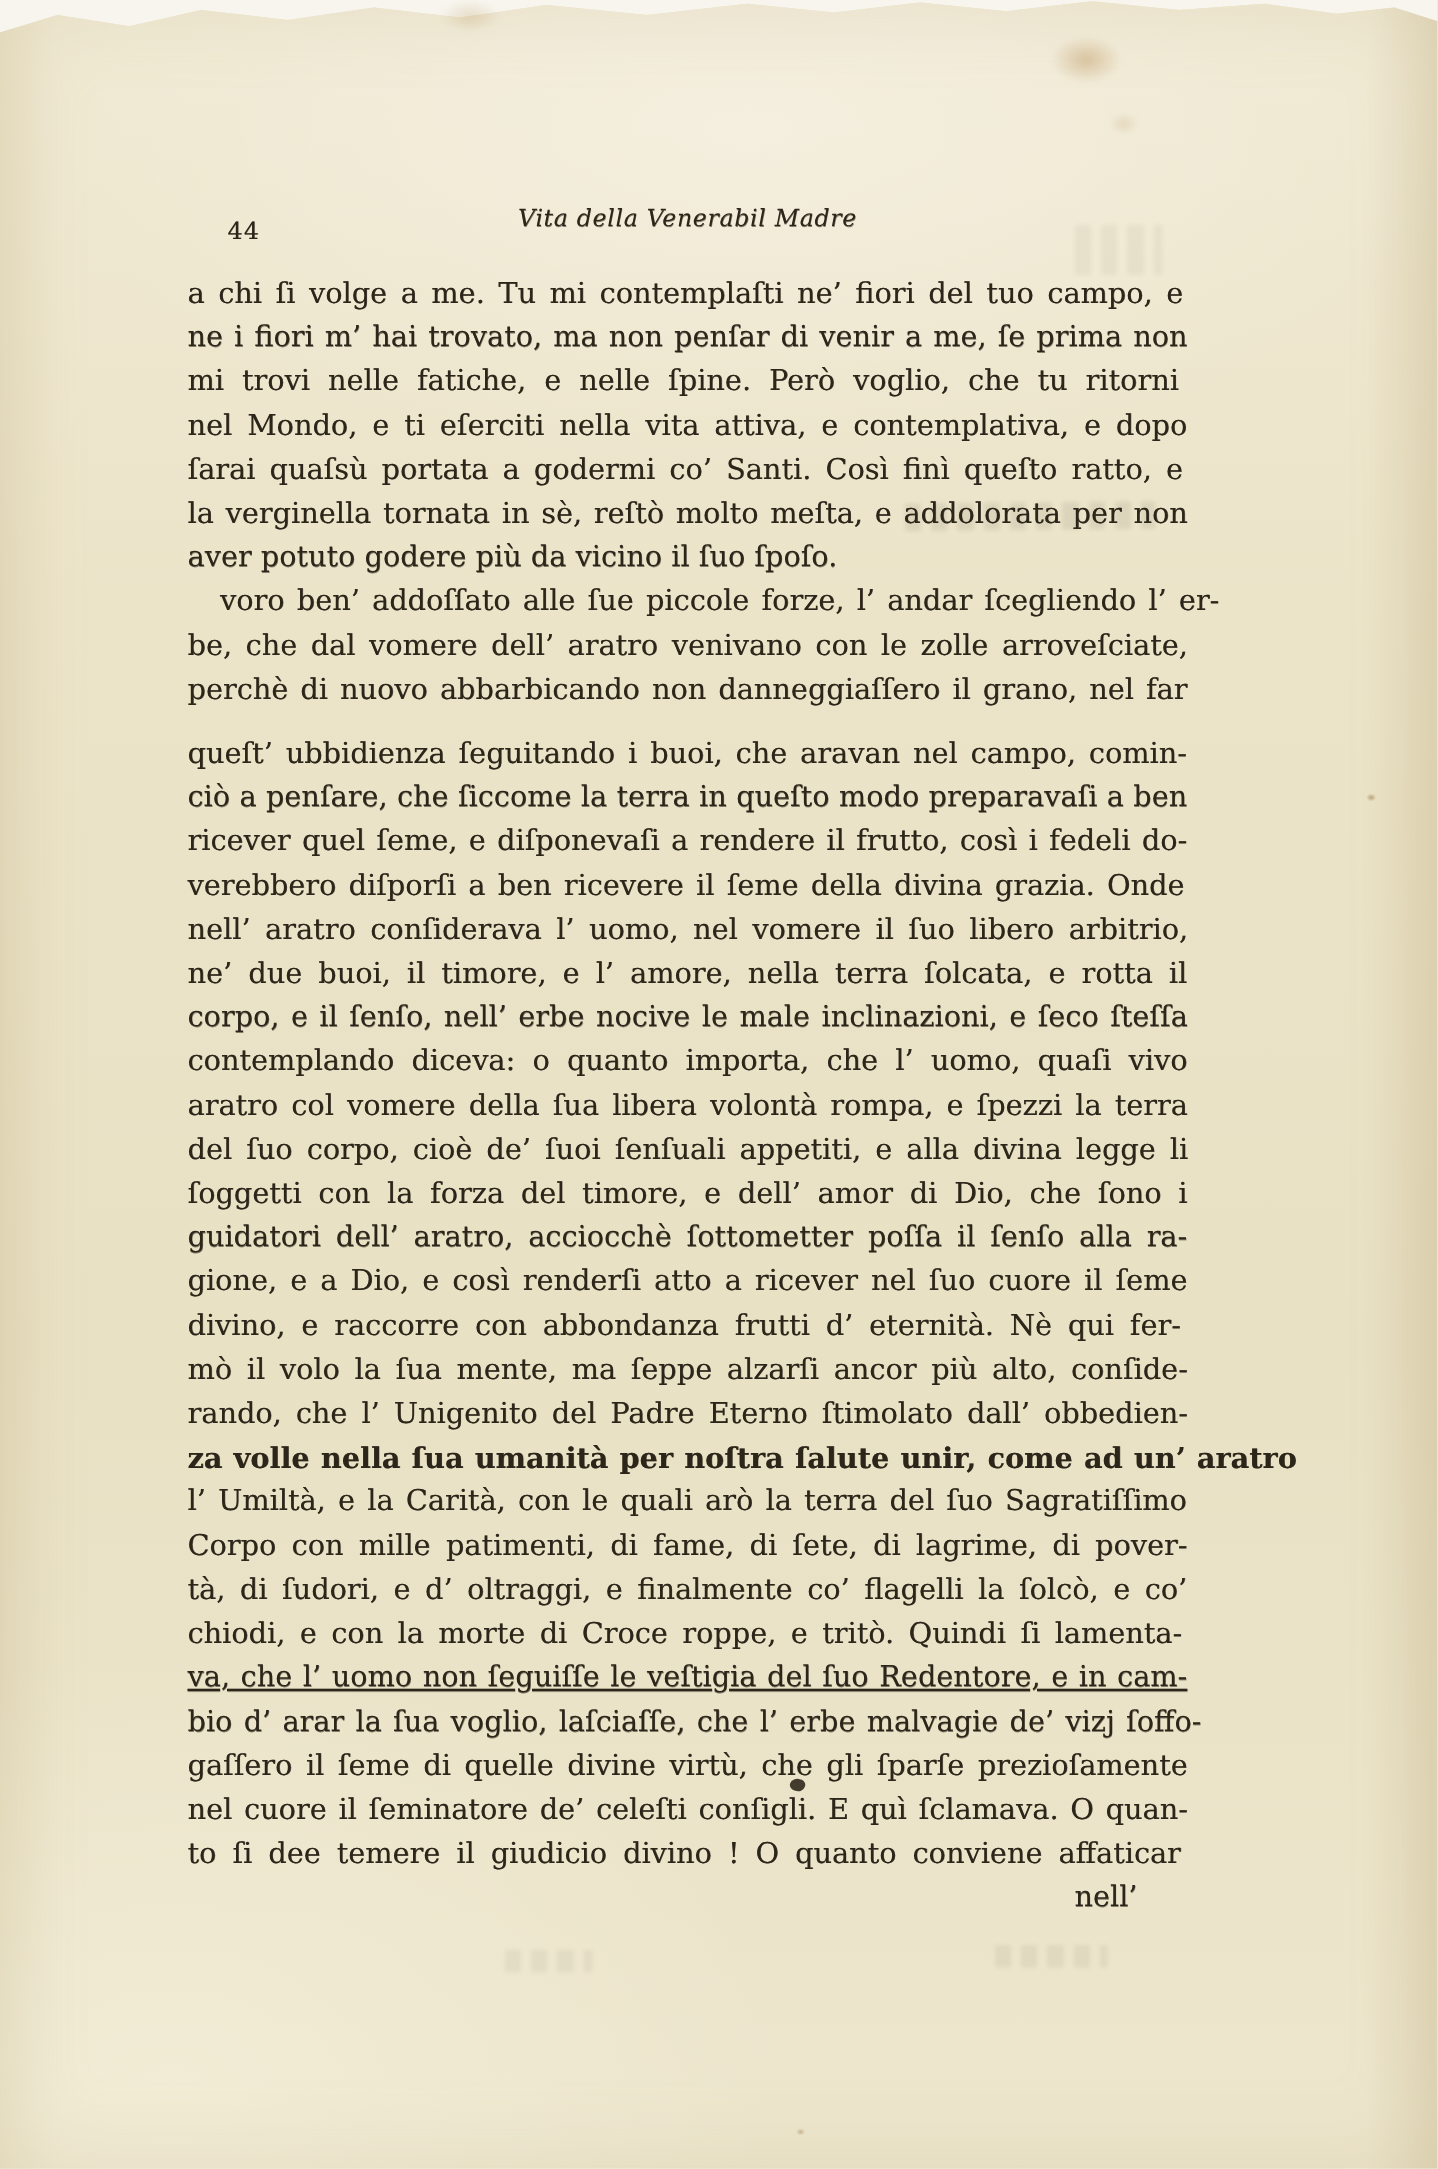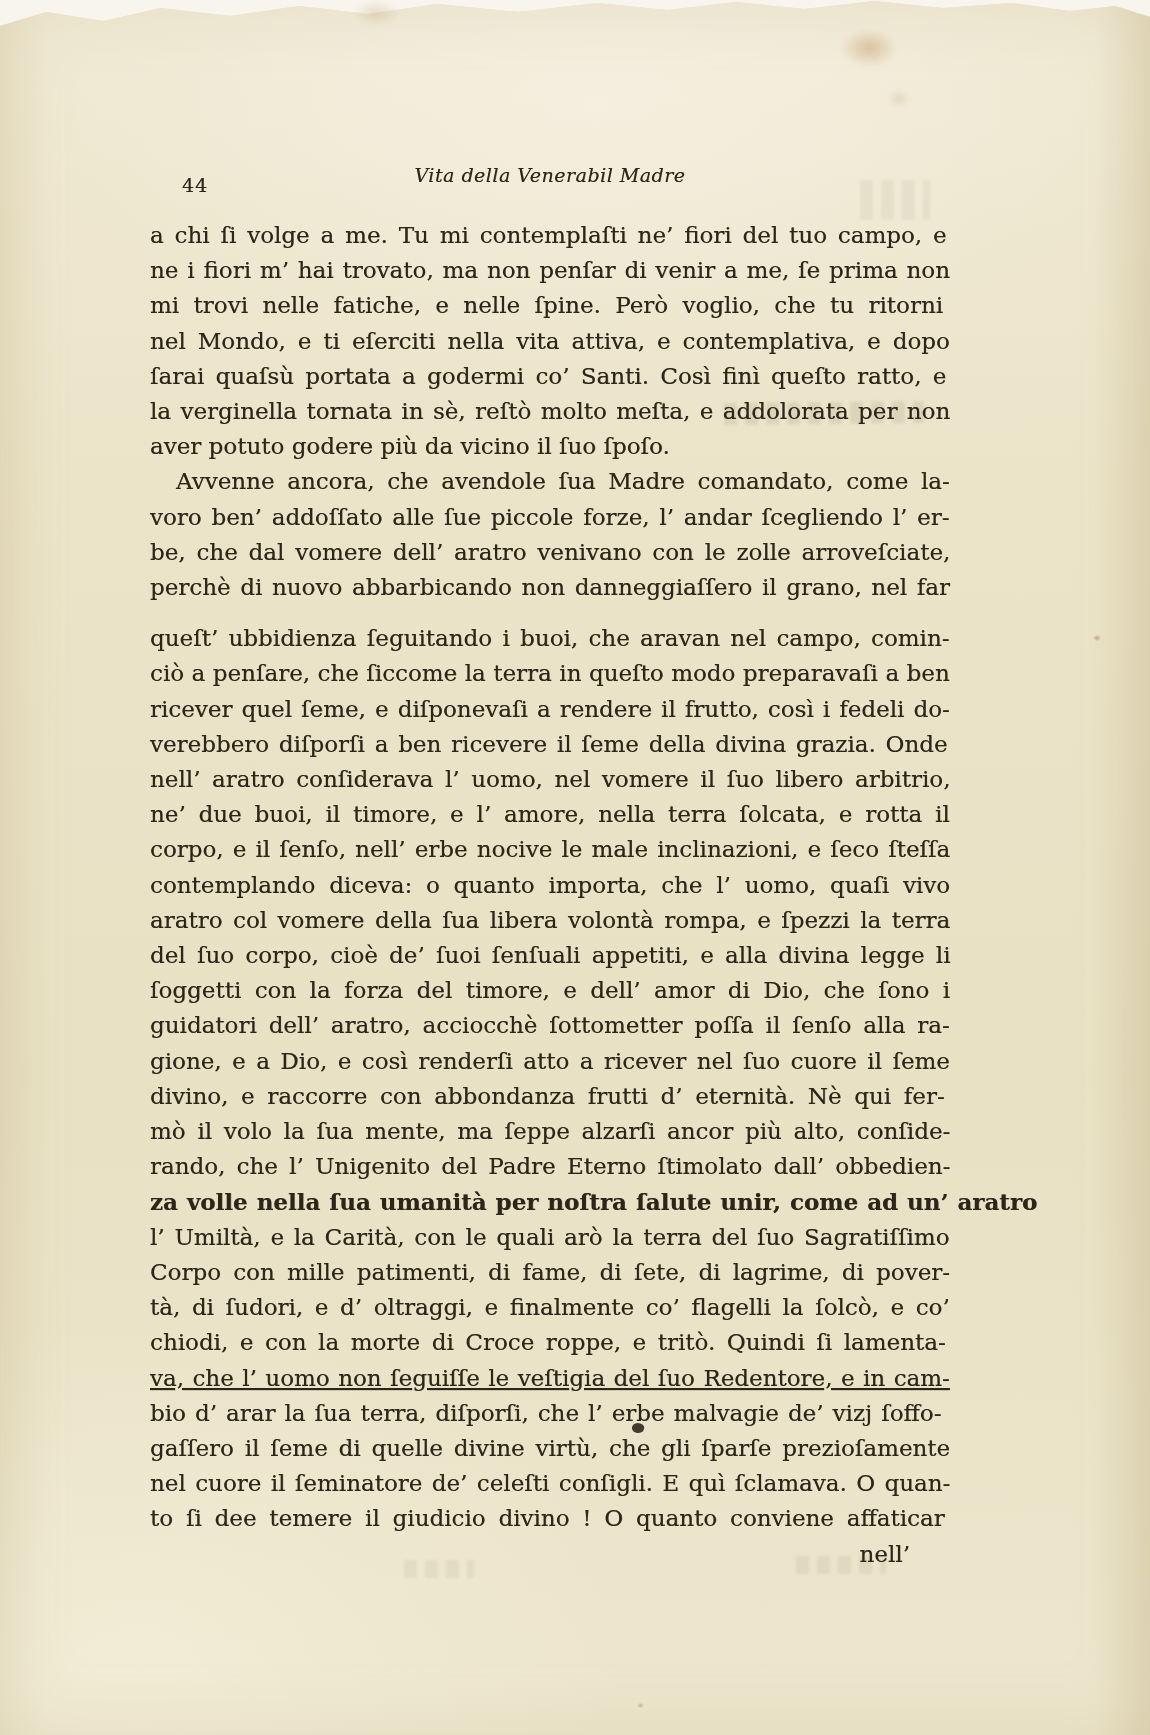--- a/index.html
+++ b/index.html
@@ -88,21 +88,20 @@
   <div class="para1">
       <div class="jline" style="word-spacing: 3.53px;">a chi ſi volge a me.  Tu mi contemplaſti ne’ fiori del tuo campo, e</div>
       <div class="jline" style="word-spacing: 1.53px;">ne i fiori m’ hai trovato, ma non penſar di venir a me, ſe prima non</div>
       <div class="jline" style="word-spacing: 7.08px;">mi trovi nelle fatiche, e nelle ſpine.  Però voglio, che tu ritorni</div>
       <div class="jline" style="word-spacing: 4.64px;">nel Mondo, e ti eſerciti nella vita attiva, e contemplativa, e dopo</div>
       <div class="jline" style="word-spacing: 4px;">ſarai quaſsù portata a godermi co’ Santi.  Così finì queſto ratto, e</div>
       <div class="jline" style="word-spacing: 2.09px;">la verginella tornata in sè, reſtò molto meſta, e addolorata per non</div>
       <div class="jline no-just">aver potuto godere più da vicino il ſuo ſpoſo.</div>
     </div>
   <div class="para2">
-      <div class="jline" style="word-spacing: 5.38px;">Avvenne ancora, che avendole ſua Madre comandato, come la-</div>
       <div class="jline" style="word-spacing: 2.45px;">voro ben’ addoſſato alle ſue piccole forze, l’ andar ſcegliendo l’ er-</div>
       <div class="jline" style="word-spacing: 3.5px;">be, che dal vomere dell’ aratro venivano con le zolle arroveſciate,</div>
       <div class="jline" style="word-spacing: 2.33px;">perchè di nuovo abbarbicando non danneggiaſſero il grano, nel far</div>
       <div class="jline" style="word-spacing: 3px; margin-top: 16px;">queſt’ ubbidienza ſeguitando i buoi, che aravan nel campo, comin-</div>
       <div class="jline" style="word-spacing: 0.17px;">ciò a penſare, che ſiccome la terra in queſto modo preparavaſi a ben</div>
       <div class="jline" style="word-spacing: 1.75px;">ricever quel ſeme, e diſponevaſi a rendere il frutto, così i fedeli do-</div>
       <div class="jline" style="word-spacing: 2.45px;">verebbero diſporſi a ben ricevere il ſeme della divina grazia.  Onde</div>
       <div class="jline" style="word-spacing: 4.3px;">nell’ aratro conſiderava l’ uomo, nel vomere il ſuo libero arbitrio,</div>
       <div class="jline" style="word-spacing: 5.54px;">ne’ due buoi, il timore, e l’ amore, nella terra ſolcata, e rotta il</div>
       <div class="jline" style="word-spacing: 1.83px;">corpo, e il ſenſo, nell’ erbe nocive le male inclinazioni, e ſeco ſteſſa</div>
@@ -114,21 +113,21 @@
       <div class="jline" style="word-spacing: 3.14px;">gione, e a Dio, e così renderſi atto a ricever nel ſuo cuore il ſeme</div>
       <div class="jline" style="word-spacing: 5.36px;">divino, e raccorre con abbondanza frutti d’ eternità.  Nè qui fer-</div>
       <div class="jline" style="word-spacing: 4.42px;">mò il volo la ſua mente, ma ſeppe alzarſi ancor più alto, conſide-</div>
       <div class="jline" style="word-spacing: 3.89px;">rando, che l’ Unigenito del Padre Eterno ſtimolato dall’ obbedien-</div>
       <div class="jline" style="word-spacing: 0.92px; font-weight: bold;">za volle nella ſua umanità per noſtra ſalute unir, come ad un’ aratro</div>
       <div class="jline" style="word-spacing: 2.46px;">l’ Umiltà, e la Carità, con le quali arò la terra del ſuo Sagratiſſimo</div>
       <div class="jline" style="word-spacing: 4.91px;">Corpo con mille patimenti, di fame, di ſete, di lagrime, di pover-</div>
       <div class="jline" style="word-spacing: 4.31px;">tà, di ſudori, e d’ oltraggi, e finalmente co’ flagelli la ſolcò, e co’</div>
       <div class="jline" style="word-spacing: 4.23px;">chiodi, e con la morte di Croce roppe, e tritò.  Quindi ſi lamenta-</div>
       <div class="jline" style="word-spacing: 1.15px; text-decoration: underline;">va, che l’ uomo non ſeguiſſe le veſtigia del ſuo Redentore, e in cam-</div>
-      <div class="jline" style="word-spacing: 1.69px;">bio d’ arar la ſua terra, diſporſi, che l’ erbe malvagie de’ vizj ſoffo-</div>
+      <div class="jline" style="word-spacing: 1.69px;">bio d’ arar la ſua voglio, laſciaſſe, che l’ erbe malvagie de’ vizj ſoffo-</div>
       <div class="jline" style="word-spacing: 3.5px;">gaſſero il ſeme di quelle divine virtù, che gli ſparſe prezioſamente</div>
       <div class="jline" style="word-spacing: 2.09px;">nel cuore il ſeminatore de’ celeſti conſigli. E quì ſclamava. O quan-</div>
       <div class="jline" style="word-spacing: 5.5px;">to ſi dee temere il giudicio divino !  O quanto conviene affaticar</div>
     </div>
   <div class="catchword-line">nell’</div>
 </div>
 
 <div class="ink-blot"></div>
 
 </body></html>

